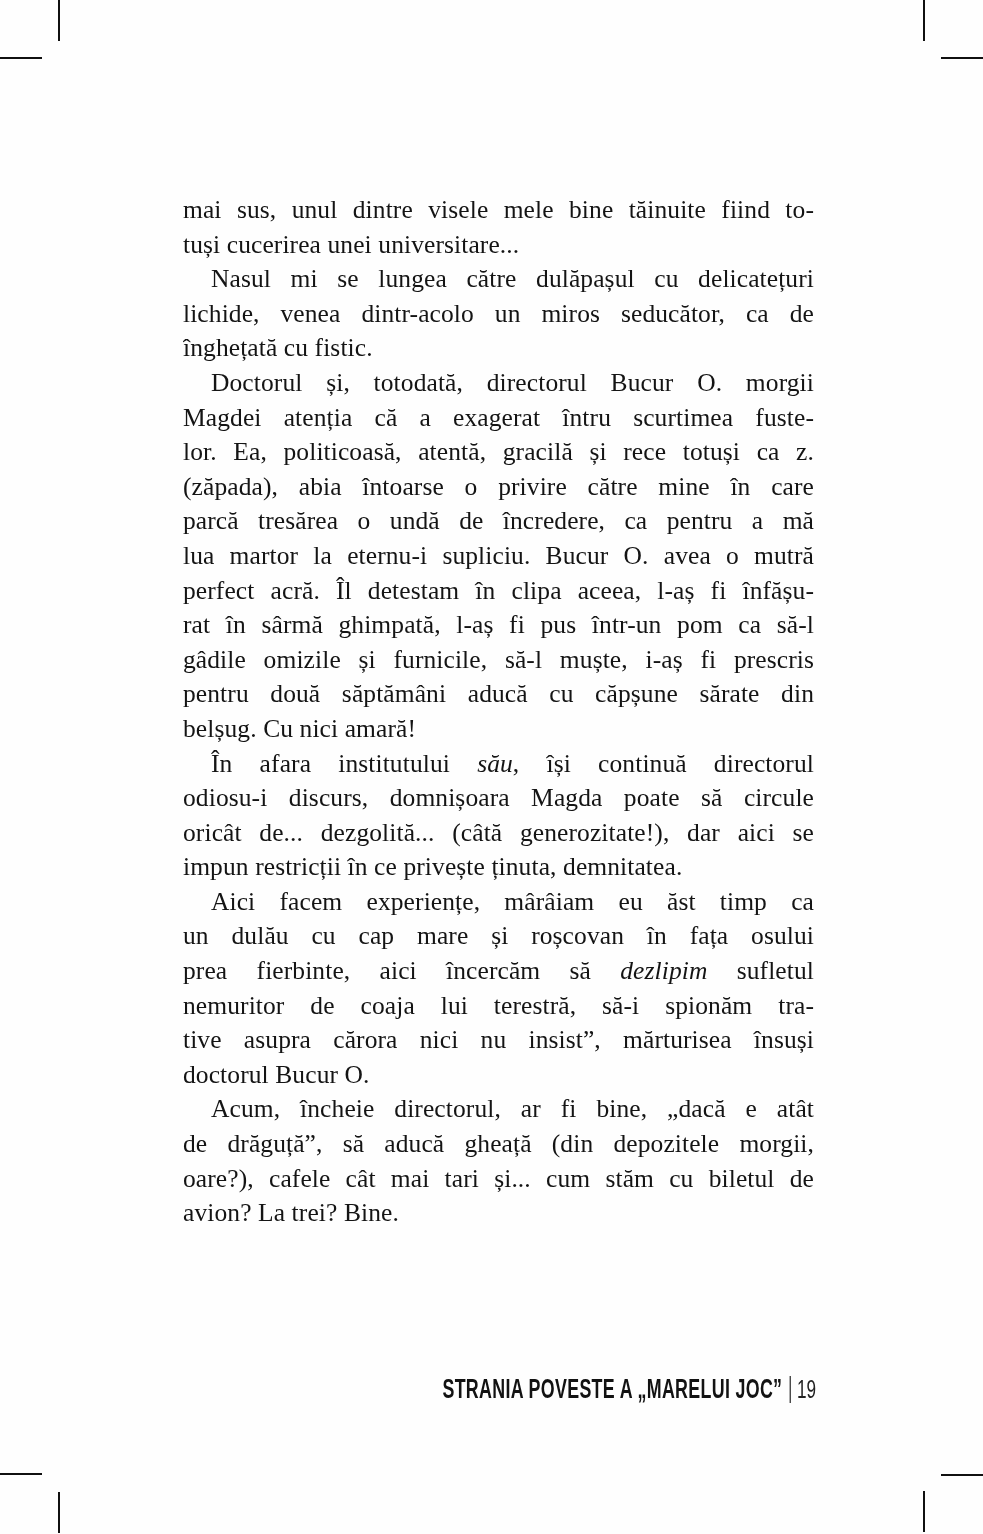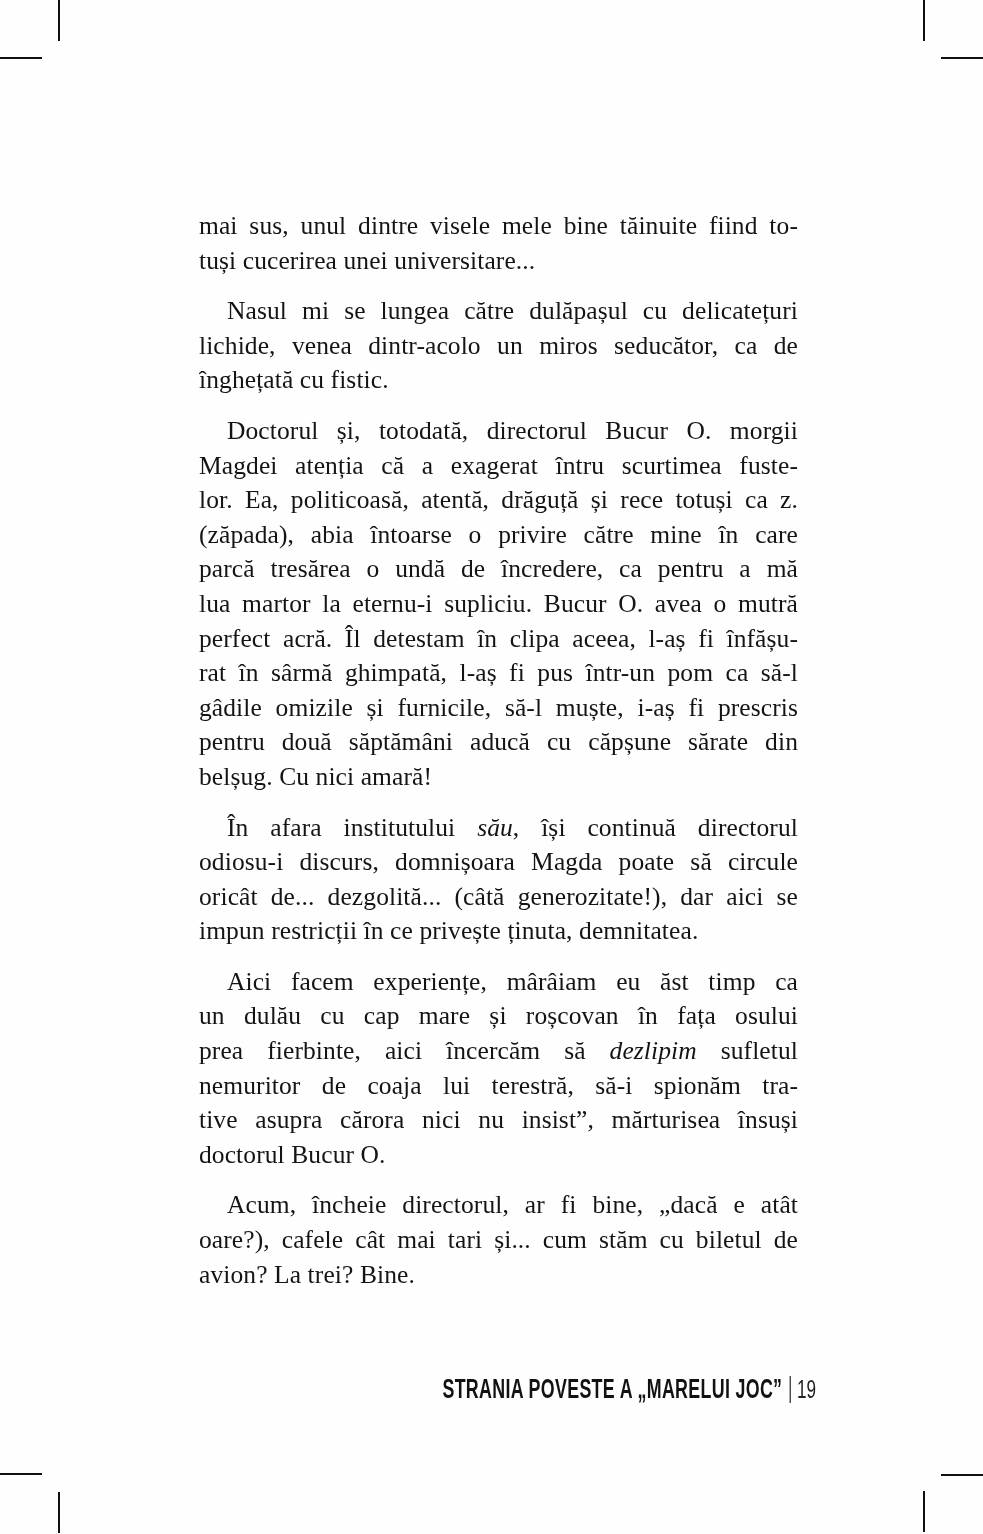--- a/index.html
+++ b/index.html
@@ -28,21 +28,21 @@
   
   #text-block {
     position: absolute;
     left: 183px;
     top: 193px;
     width: 631px;
     font-size: 25.5px;
     line-height: 34.6px;
     letter-spacing: 0.1px;
   }
-  .para { margin: 16px; }
+  .para { margin: 0; }
   .line {
     height: 34.6px;
     overflow: hidden;
     text-align: justify;
     text-align-last: justify;
     white-space: normal;
   }
   .line.last {
     text-align: left;
     text-align-last: left;
@@ -100,21 +100,21 @@
         <div class="line last">tuși cucerirea unei universitare...</div>
       </div>
       <div class="para">
         <div class="line indent">Nasul mi se lungea către dulăpașul cu delicatețuri</div>
         <div class="line">lichide, venea dintr-acolo un miros seducător, ca de</div>
         <div class="line last">înghețată cu fistic.</div>
       </div>
       <div class="para">
         <div class="line indent">Doctorul și, totodată, directorul Bucur O. morgii</div>
         <div class="line">Magdei atenția că a exagerat întru scurtimea fuste-</div>
-        <div class="line">lor. Ea, politicoasă, atentă, drăguță și rece totuși ca z.</div>
+        <div class="line">lor. Ea, politicoasă, atentă, gracilă și rece totuși ca z.</div>
         <div class="line">(zăpada), abia întoarse o privire către mine în care</div>
         <div class="line">parcă tresărea o undă de încredere, ca pentru a mă</div>
         <div class="line">lua martor la eternu-i supliciu. Bucur O. avea o mutră</div>
         <div class="line">perfect acră. Îl detestam în clipa aceea, l-aș fi înfășu-</div>
         <div class="line">rat în sârmă ghimpată, l-aș fi pus într-un pom ca să-l</div>
         <div class="line">gâdile omizile și furnicile, să-l muște, i-aș fi prescris</div>
         <div class="line">pentru două săptămâni aducă cu căpșune sărate din</div>
         <div class="line last">belșug. Cu nici amară!</div>
       </div>
       <div class="para">
@@ -126,20 +126,21 @@
       <div class="para">
         <div class="line indent">Aici facem experiențe, mârâiam eu ăst timp ca</div>
         <div class="line">un dulău cu cap mare și roșcovan în fața osului</div>
         <div class="line">prea fierbinte, aici încercăm să <i>dezlipim</i> sufletul</div>
         <div class="line">nemuritor de coaja lui terestră, să-i spionăm tra-</div>
         <div class="line">tive asupra cărora nici nu insist”, mărturisea însuși</div>
         <div class="line last">doctorul Bucur O.</div>
       </div>
       <div class="para">
         <div class="line indent">Acum, încheie directorul, ar fi bine, „dacă e atât</div>
+        <div class="line">de drăguță”, să aducă gheață (din depozitele morgii,</div>
         <div class="line">oare?), cafele cât mai tari și... cum stăm cu biletul de</div>
         <div class="line last">avion? La trei? Bine.</div>
       </div>
     </div>
 
   <div id="footer">
     <span class="title">STRANIA POVESTE A „MARELUI JOC”</span>
     <span class="sep"></span>
     <span class="pagenum">19</span>
   </div>

